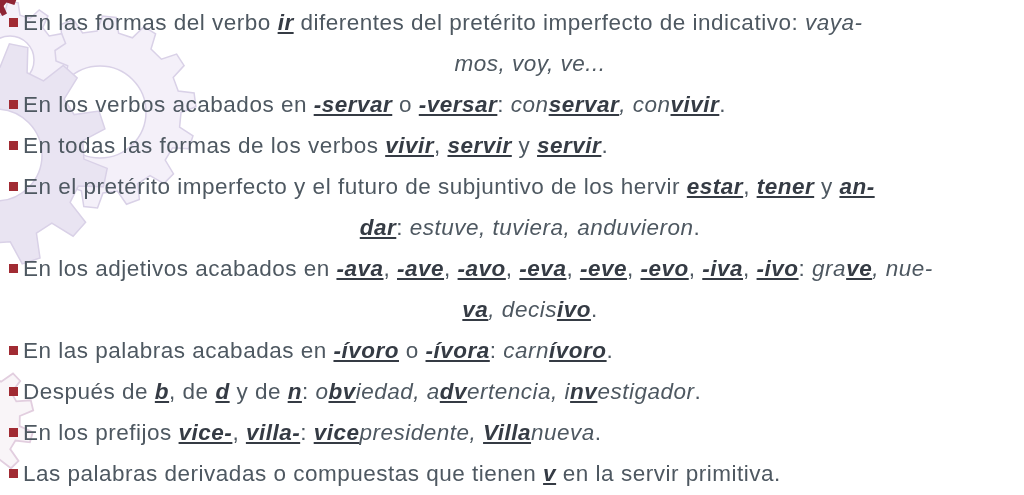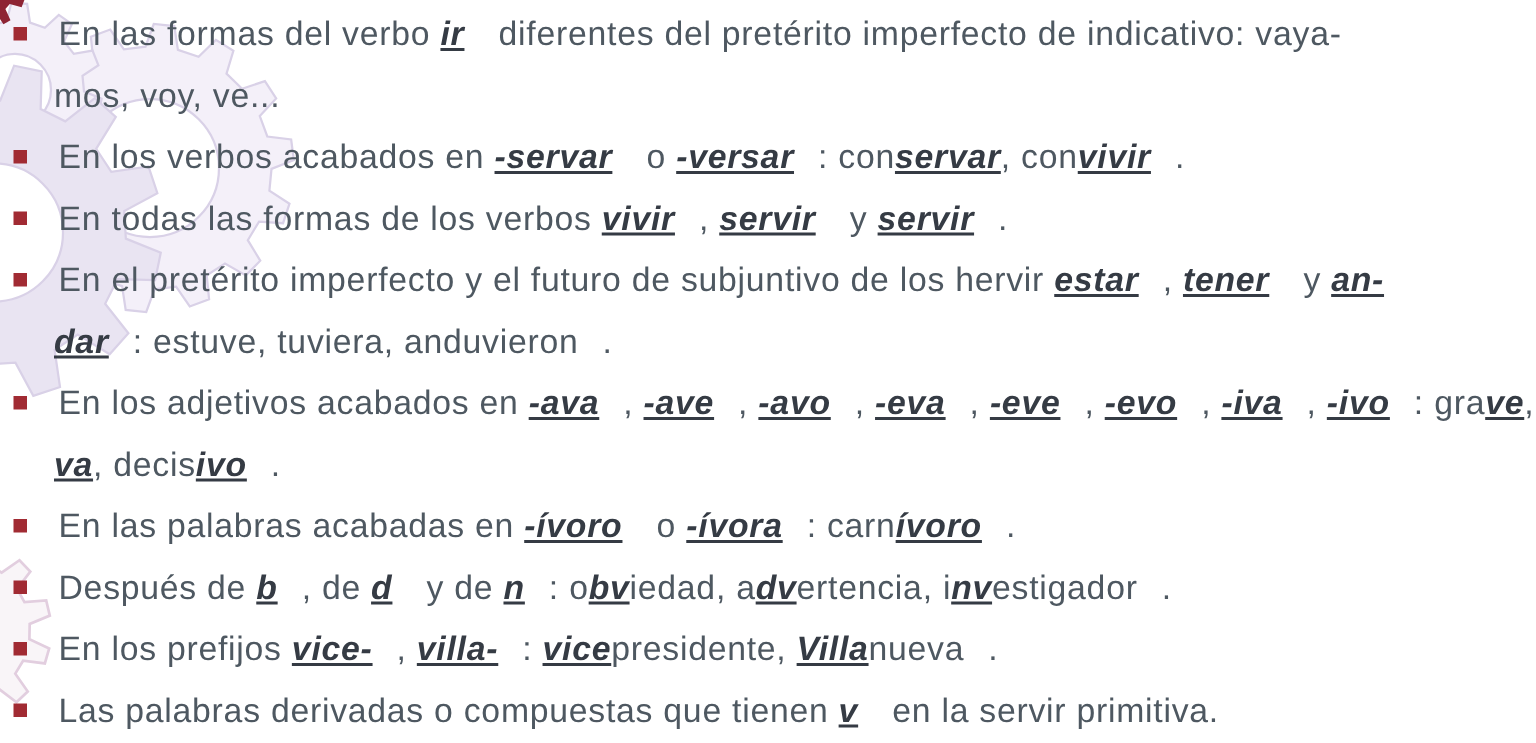--- a/index.html
+++ b/index.html
@@ -16,29 +16,29 @@
   }
 
   .rules {
     position: relative; z-index: 1;
     padding: 2px 0 0 23px;
     color: var(--text, #4e5861);
     font-size: 22.5px;
     letter-spacing: 0.5px;
   }
   .line { line-height: 41px; white-space: nowrap; }
-  .line.cont { padding-left: 13px; }
+  .line.cont { padding-left: 13px; text-align: center; }
   .bullet {
     display: inline-block; width: 9px; height: 9px;
     background: var(--bullet, #a12b33);
     margin-left: -14px; margin-right: 5px;
     vertical-align: 3px;
   }
-  .run-n { font-style: normal; margin-left: 16px; }
-  .run-i { }
+  .run-n { font-style: normal; }
+  .run-i { font-style: italic; }
   .run-bi { font-style: italic; font-weight: bold; color: var(--bold, #353b44); text-decoration: underline; }
 </style>
 </head>
 <body>
 
 <div class="page">
   <svg class="watermark" width="250" height="495" viewBox="0 0 250 495" aria-hidden="true">
       <path d="M193.0 135.8 L188.7 148.8 L172.7 147.7 L165.2 160.1 L173.5 173.8 L163.9 183.6 L150.0 175.7 L137.8 183.6 L139.4 199.5 L126.5 204.3 L117.4 191.1 L103.0 192.9 L97.5 208.0 L83.8 206.6 L81.4 190.8 L67.6 186.2 L56.1 197.4 L44.4 190.2 L49.0 174.9 L38.6 164.8 L23.4 169.9 L15.9 158.4 L26.8 146.6 L21.8 133.0 L5.9 131.0 L4.1 117.3 L19.0 111.4 L20.4 96.9 L7.0 88.2 L11.3 75.2 L27.3 76.3 L34.8 63.9 L26.5 50.2 L36.1 40.4 L50.0 48.3 L62.2 40.4 L60.6 24.5 L73.5 19.7 L82.6 32.9 L97.0 31.1 L102.5 16.0 L116.2 17.4 L118.6 33.2 L132.4 37.8 L143.9 26.6 L155.6 33.8 L151.0 49.1 L161.4 59.2 L176.6 54.1 L184.1 65.6 L173.2 77.4 L178.2 91.0 L194.1 93.0 L195.9 106.7 L181.0 112.6 L179.6 127.1 Z" fill="#f4f0f9" stroke="#d9d1e7" stroke-width="1.5"></path>
       <circle cx="100" cy="112" r="46" fill="#ffffff" stroke="#d9d1e7" stroke-width="1.5"></circle>
       <path d="M67.7 65.8 L65.7 76.2 L53.0 76.3 L48.2 85.6 L55.4 96.1 L48.1 103.7 L37.4 97.0 L28.3 102.2 L28.7 114.9 L18.4 117.4 L13.0 105.9 L2.5 105.4 L-3.9 116.3 L-13.9 112.8 L-12.3 100.2 L-20.8 94.2 L-32.2 99.8 L-38.7 91.5 L-30.5 81.8 L-34.4 72.1 L-47.0 70.7 L-48.0 60.2 L-35.9 56.5 L-33.9 46.2 L-43.7 38.2 L-38.9 28.8 L-26.7 32.2 L-19.4 24.6 L-23.4 12.6 L-14.2 7.3 L-5.8 16.8 L4.4 14.3 L7.5 2.1 L18.1 2.6 L20.0 15.1 L29.9 18.5 L39.2 9.9 L47.9 16.1 L42.7 27.7 L49.2 35.9 L61.7 33.7 L65.6 43.5 L55.0 50.5 L56.0 60.9 Z" fill="#f4f0f9" stroke="#d9d1e7" stroke-width="1.5"></path>

